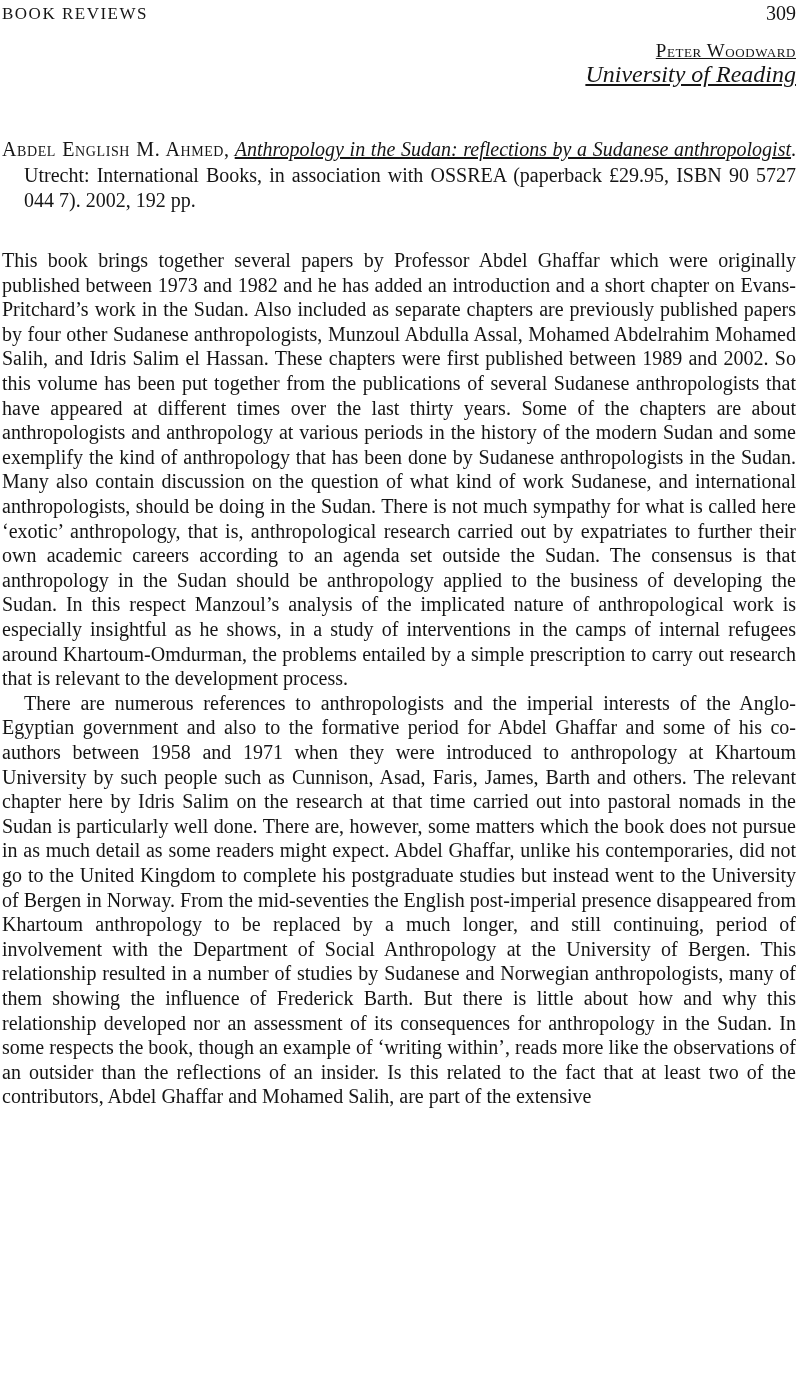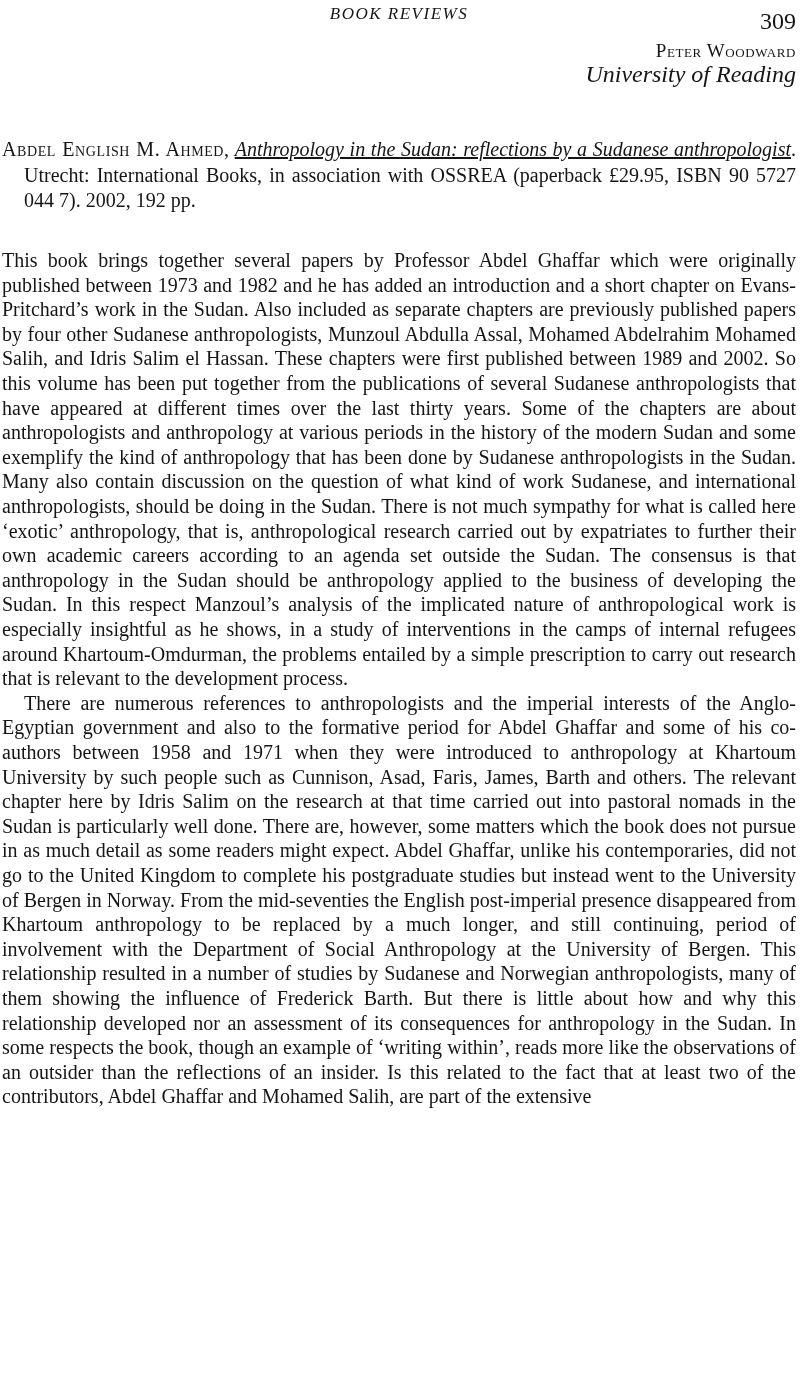--- a/index.html
+++ b/index.html
@@ -15,42 +15,40 @@
     width: 800px;
     height: 1377px;
     padding: 2px 4px 0 2px;
     overflow: hidden;
     background: #ffffff;
   }
 
   
   .page-header { position: relative; height: 23px; }
   .running-title {
-    text-align: center;
     font-size: 17px;
     letter-spacing: 1.5px;
     line-height: 23px;
-    font-style: italic;
   }
   .page-number {
     position: absolute;
     right: 0;
-    top: 8px;
-    font-size: 24px;
+    top: 0;
+    font-size: 20px;
     line-height: 23px;
   }
 
   
   .closing {
     margin-top: 24px;
     font-size: 20px;
     line-height: 25.5px;
     text-align: justify;
   }
-  .signature { margin-top: 15px; text-align: right; }
+  .signature { margin-top: 15px; text-align: right; text-decoration: underline; }
   .reviewer-name {
     font-variant: small-caps;
     font-size: 19px;
     letter-spacing: 0.6px;
     line-height: 21px;
   }
   .reviewer-affiliation {
     font-style: italic;
     font-size: 24px;
     line-height: 26px;

